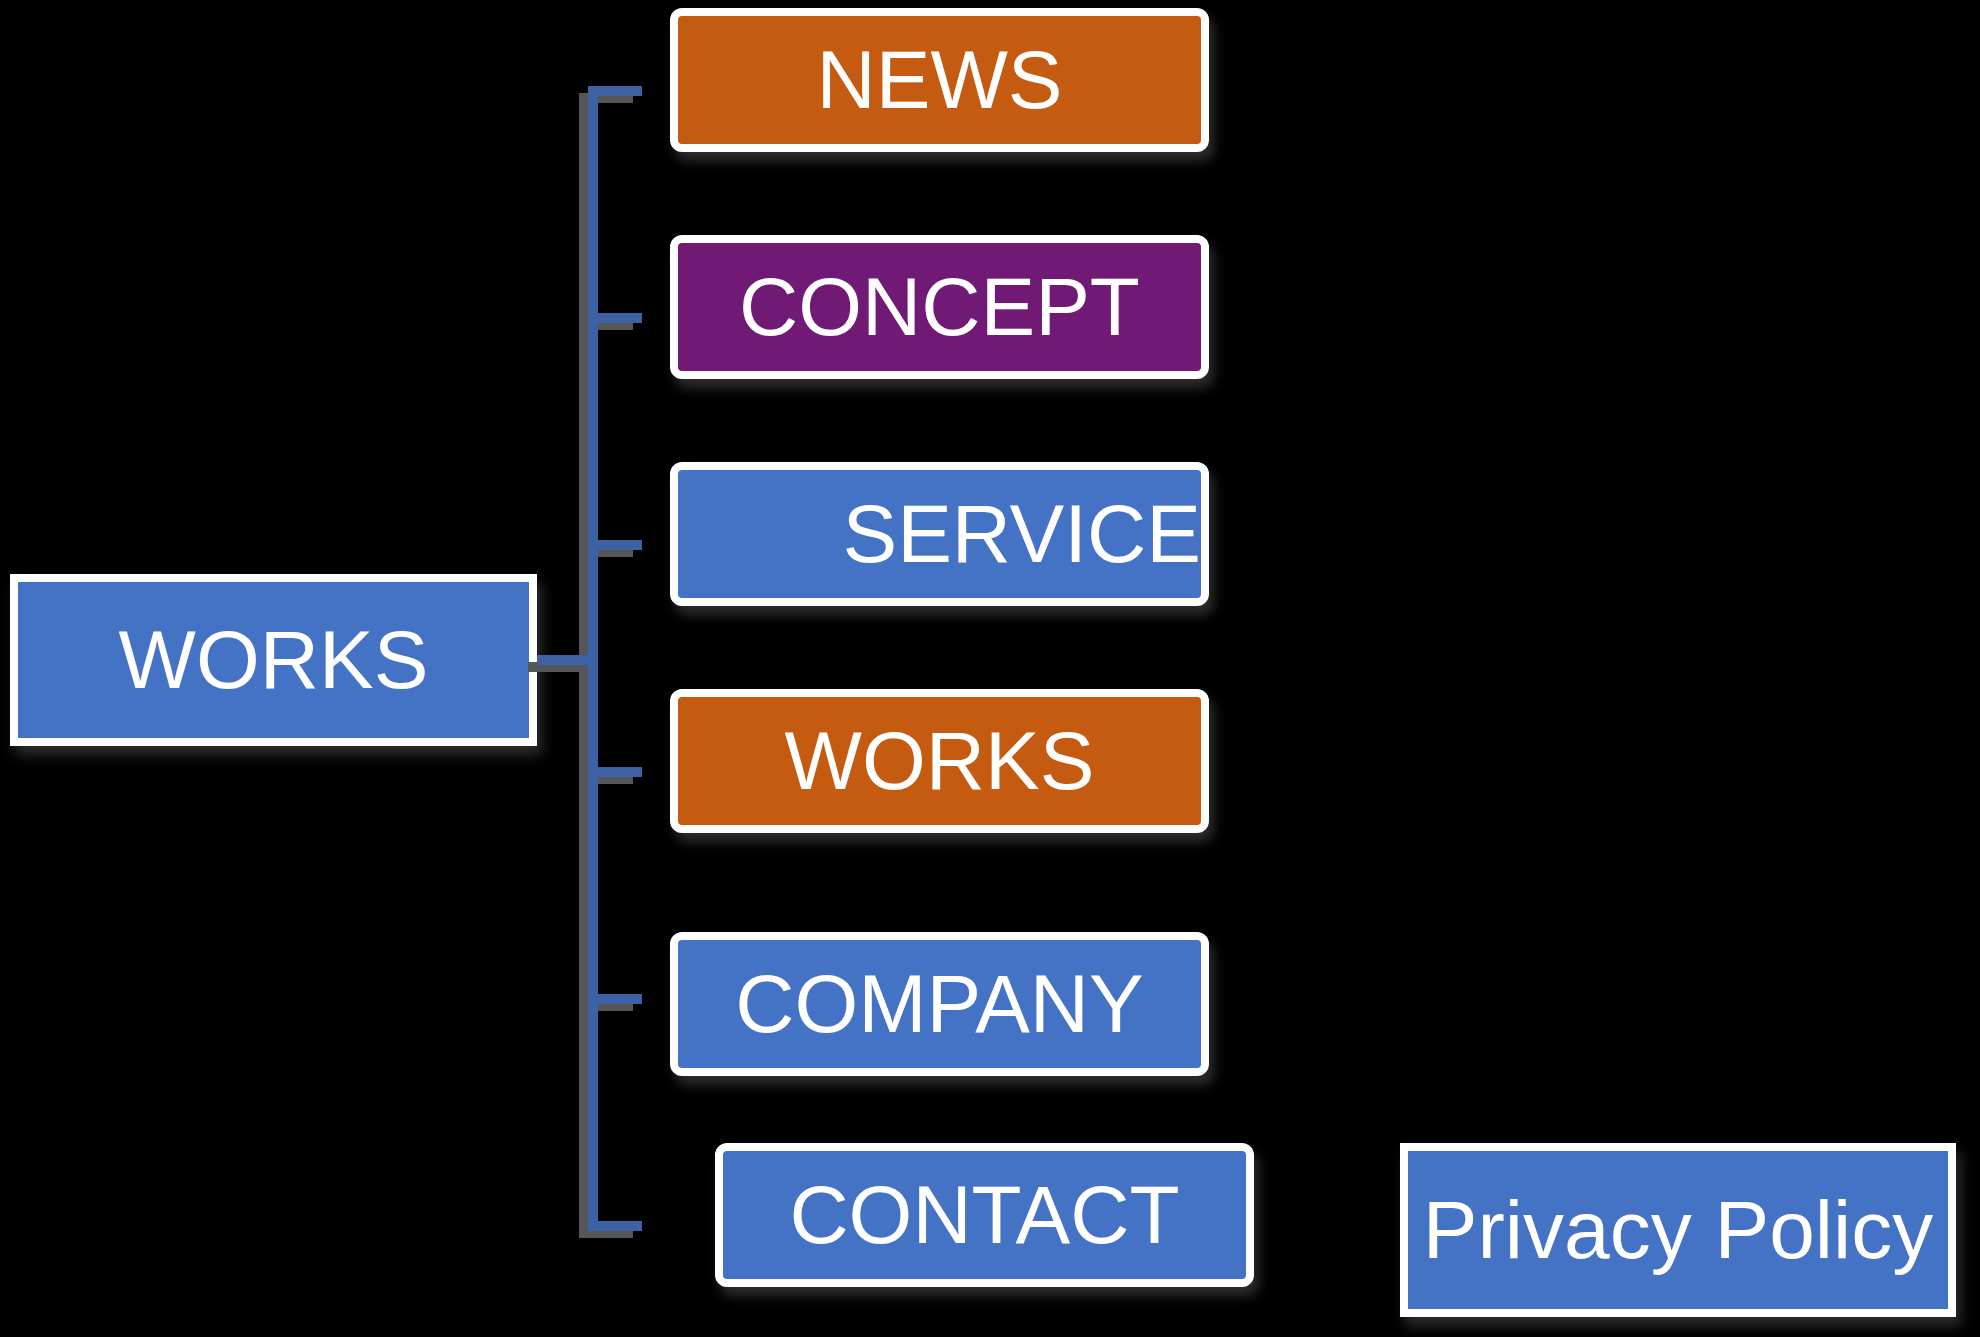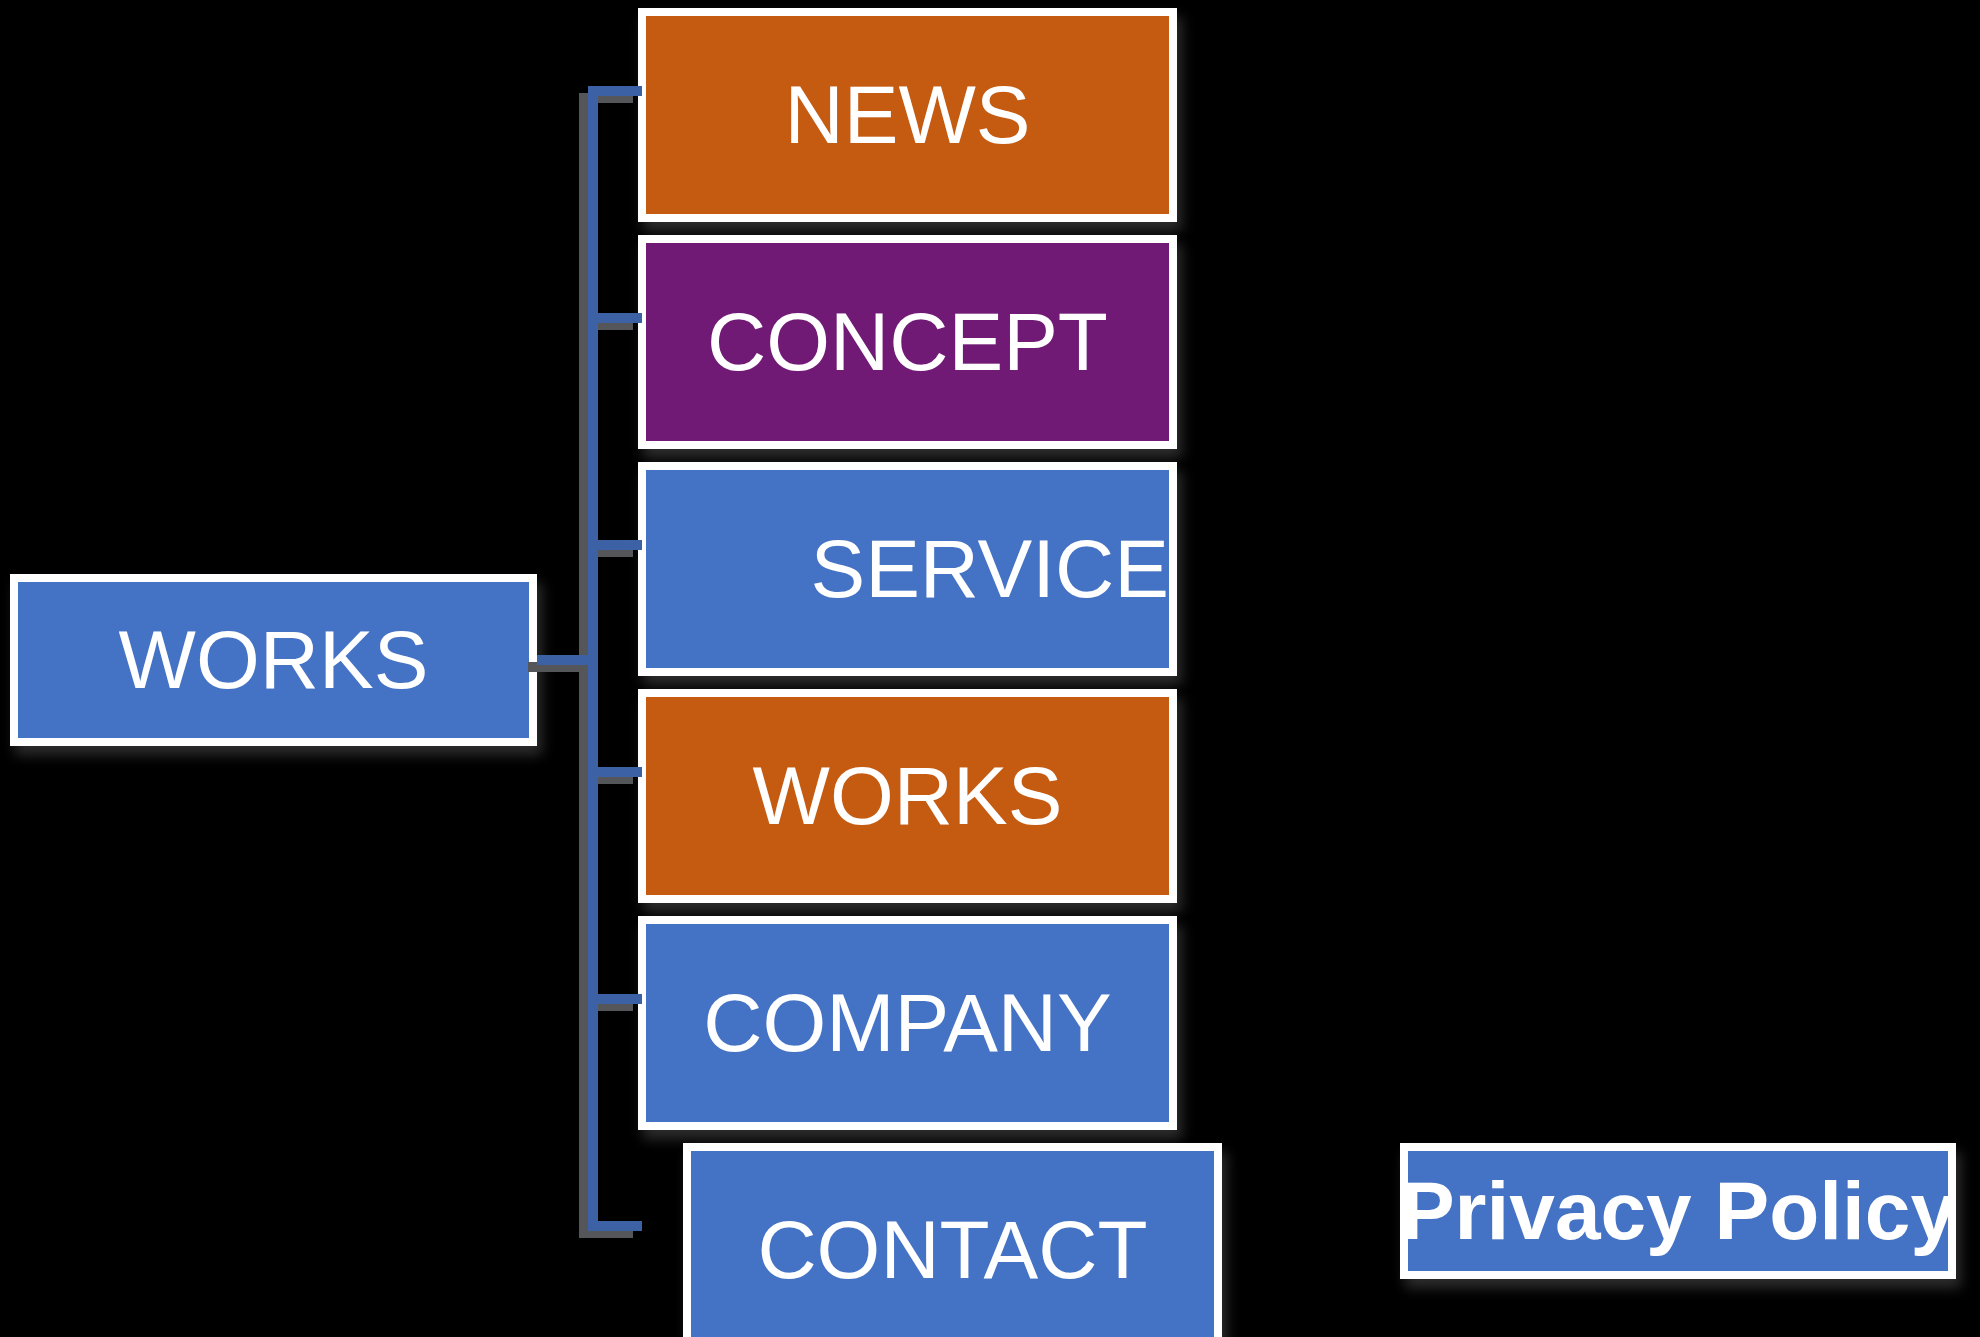--- a/index.html
+++ b/index.html
@@ -25,28 +25,28 @@
     justify-content: center;
     box-shadow: 5px 9px 12px rgba(150,150,150,0.30);
   }
   .node .label {
     color: var(--text, #ffffff);
     font-size: 82px;
     line-height: 1;
     white-space: nowrap;
   }
   .node-home    { left: 10px;   top: 574px;  width: 527px; height: 172px; }
-  .node-child   { left: 638px;  width: 539px; height: 214px; }
+  .node-child   { left: 670px;  width: 539px; height: 144px; border-radius: 12px; }
   .node-child-0 { top: 8px; }
   .node-child-1 { top: 235px; }
   .node-child-2 { top: 462px; justify-content: flex-end; }
   .node-child-3 { top: 689px; }
   .node-child-4 { top: 916px; }
   .node-child-5 { top: 1143px; margin-left: 45px; }
-  .node-privacy { left: 1400px; top: 1143px; width: 556px; height: 136px; font-weight: bold; }
+  .node-privacy { left: 1400px; top: 1143px; width: 556px; height: 174px; }
   .connectors {
     position: absolute;
     left: 0;
     top: 0;
     width: 1980px;
     height: 1337px;
     pointer-events: none;
   }
   .connectors path {
     fill: none;
@@ -71,21 +71,21 @@
   </div>
 
   <div class="node node-child node-child-2" style="background: rgb(68, 114, 196);">
     <span class="label">SERVICE</span>
   </div>
 
   <div class="node node-child node-child-3" style="background: rgb(197, 90, 17);">
     <span class="label">WORKS</span>
   </div>
 
-  <div class="node node-child node-child-4" style="background: rgb(68, 114, 196);">
+  <div class="node node-child node-child-4" style="background: rgb(68, 114, 196); margin-top: 16px;">
     <span class="label">COMPANY</span>
   </div>
 
   <div class="node node-child node-child-5" style="background: rgb(68, 114, 196);">
     <span class="label">CONTACT</span>
   </div>
 
   <div class="node node-privacy" style="background: rgb(68, 114, 196);">
     <span class="label">Privacy Policy</span>
   </div>

